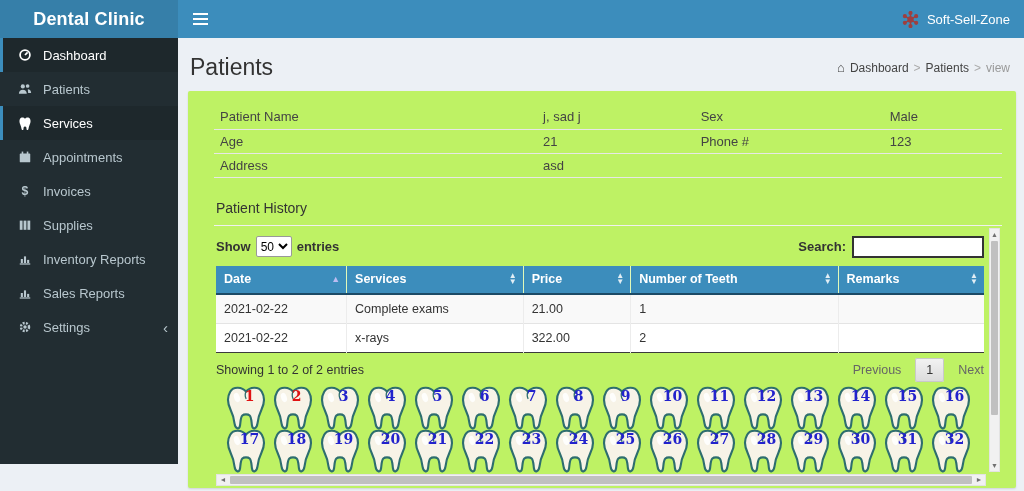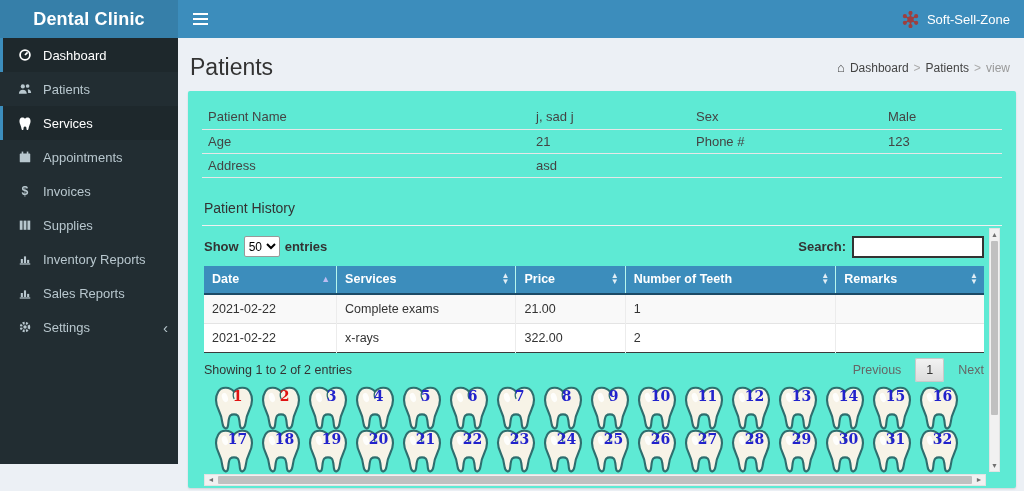--- a/index.html
+++ b/index.html
@@ -29,22 +29,22 @@
   .brand-icon svg { width:17px; height:17px; display:block; }
 
   .content { flex:1; padding:8px 8px 0 10px; display:flex; flex-direction:column; }
   .content-header { display:flex; align-items:center; justify-content:space-between; padding:8px 6px 10px 2px; }
   .content-header h1 { font-size:23px; font-weight:normal; color:#333; }
   .breadcrumb { font-size:12px; color:#444; display:flex; align-items:center; gap:5px; }
   .breadcrumb .home { font-size:13px; }
   .breadcrumb .sep { color:#aaa; }
   .breadcrumb .muted { color:#999; }
 
-  .box { background:#5eead4; border-radius:2px; box-shadow:0 1px 2px rgba(0,0,0,.12);
-         flex:1; margin-bottom:7px; padding:12px 14px 0 14px; display:flex; flex-direction:column; overflow:hidden; }
+  .box { background:#bef264; border-radius:2px; box-shadow:0 1px 2px rgba(0,0,0,.12);
+         flex:1; margin-bottom:7px; padding:12px 14px 0 26px; display:flex; flex-direction:column; overflow:hidden; }
 
   
   table.pinfo { width:100%; border-collapse:collapse; margin-top:2px; }
   table.pinfo td { border-bottom:1px solid #e7e7e7; padding:4px 6px; height:24px; font-size:13px; color:#444; }
   td.c1 { width:41%; } td.c2 { width:20%; } td.c3 { width:24%; } td.c4 { width:15%; }
 
   h2.ph-title { font-size:14px; font-weight:normal; color:#333; margin-top:22px; padding:0 2px 9px 2px; border-bottom:1px solid #f0f0f0; }
 
   
   .scroll-region { position:relative; flex:1; padding:8px 18px 14px 2px; overflow:hidden; }

